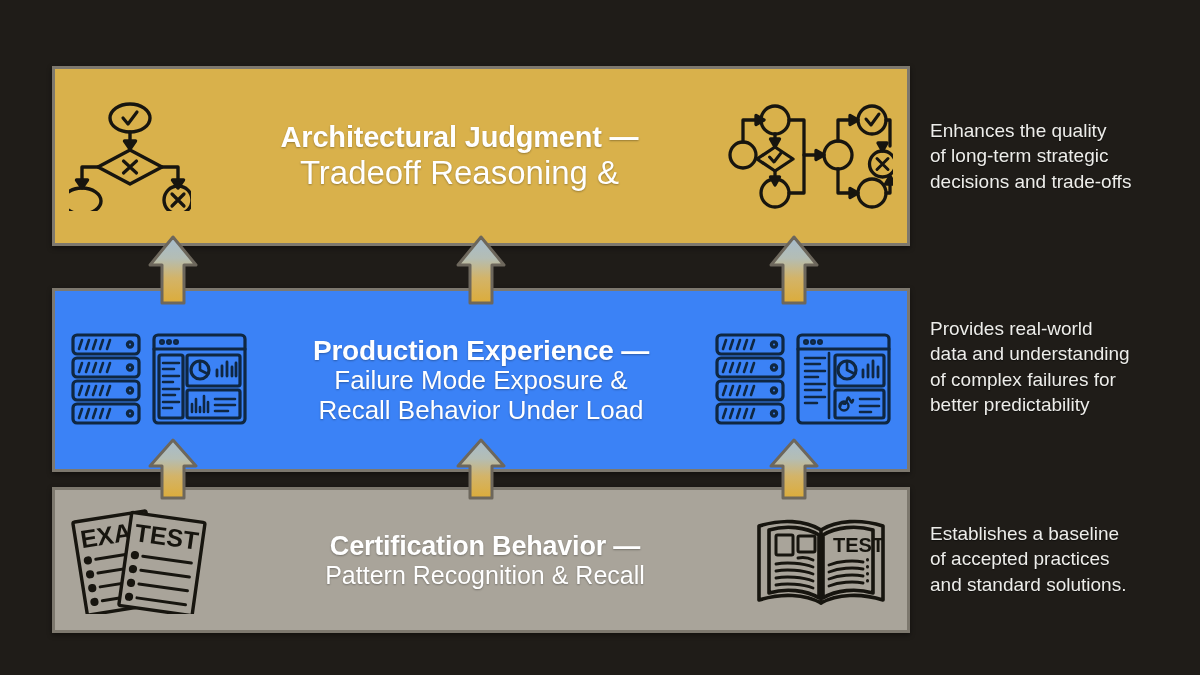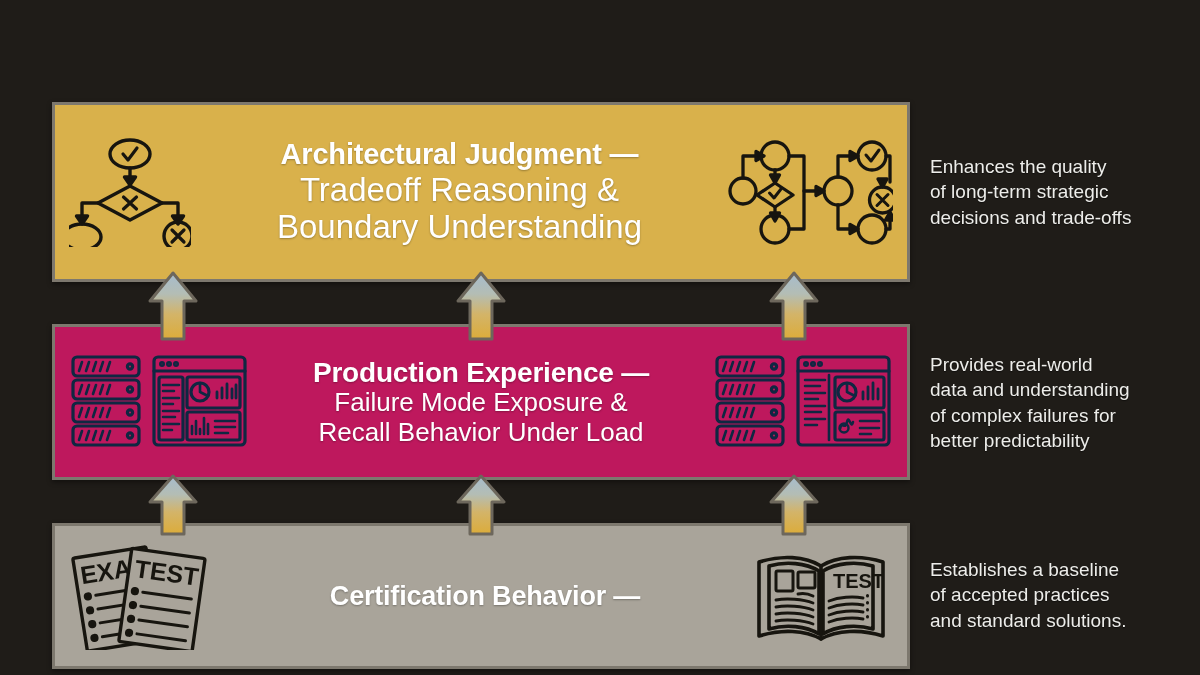--- a/index.html
+++ b/index.html
@@ -3,21 +3,21 @@
 <meta charset="utf-8">
 <style>
   html,body{margin:0;padding:0;}
   body{
     width:1200px;height:675px;
     background:#1f1c18;
     font-family:"Liberation Sans", sans-serif;
     overflow:hidden;
     position:relative;
   }
-  #stage{position:absolute;inset:0;margin-top:36px;}
+  #stage{position:absolute;inset:0;}
 
   
   .band{
     position:absolute;
     box-sizing:border-box;
     border:3px solid #7d786e;
     display:flex;
     align-items:center;
     justify-content:space-between;
     padding:0 14px;
@@ -44,22 +44,22 @@
   
   #band-top{
     left:52px; top:66px; width:858px; height:180px;
     background:#d9b14b;
   }
   #band-top .band-title{font-size:29px;}
   #band-top .band-sub{font-size:33px;}
 
   
   #band-mid{
-    left:52px; top:288px; width:858px; height:156px;
-    background:#be185d;
+    left:52px; top:288px; width:858px; height:184px;
+    background:#3b82f6;
   }
   #band-mid .band-title{font-size:28px;}
   #band-mid .band-sub{font-size:26px;}
 
   
   #band-bot{
     left:52px; top:487px; width:858px; height:146px;
     background:#a9a49a;
   }
   #band-bot .band-title{font-size:27px;}
@@ -109,21 +109,20 @@
           <ellipse cx="13" cy="100" rx="19" ry="13"></ellipse>
           <circle cx="109" cy="99" r="14"></circle>
           <path d="M103 93 L115 105 M115 93 L103 105" stroke-width="3.2"></path>
         </g>
       </svg>
     </div>
 
     <div class="band-text">
       <span class="band-title">Architectural Judgment —</span>
       <span class="band-sub">Tradeoff Reasoning &amp;</span>
-      <span class="band-sub">Boundary Understanding</span>
     </div>
 
     <div class="icon-slot">
       <svg width="165" height="108" viewBox="0 0 165 108">
         <g fill="none" stroke="#17150f" stroke-width="3.3" stroke-linecap="round" stroke-linejoin="round">
 
           <circle cx="15" cy="53" r="13"></circle>
 
           <circle cx="47" cy="18" r="14"></circle>
           <path d="M15 40 L15 18 L30 18"></path>
@@ -298,20 +297,21 @@
               <circle cx="65" cy="96" r="2.6" fill="#17150f"></circle>
                 <path d="M73 96 L122 96"></path>
             </g>
           </g>
         </g>
       </svg>
     </div>
 
     <div class="band-text">
       <span class="band-title">Certification Behavior —</span>
+      <span class="band-sub">Pattern Recognition &amp; Recall</span>
     </div>
 
     <div class="icon-slot">
       <svg width="140" height="100" viewBox="0 0 140 100">
         <g fill="none" stroke="#17150f" stroke-width="3.6" stroke-linejoin="round" stroke-linecap="round">
 
           <path d="M6 16 C28 9 52 10 68 20 C84 10 108 9 130 16 L130 90 C108 83 84 84 68 93 C52 84 28 83 6 90 Z"></path>
 
           <path d="M16 20 C33 15 53 17 66 25 L66 88 C53 80 33 78 16 83 Z"></path>
           <path d="M120 20 C103 15 83 17 70 25 L70 88 C83 80 103 78 120 83 Z"></path>

